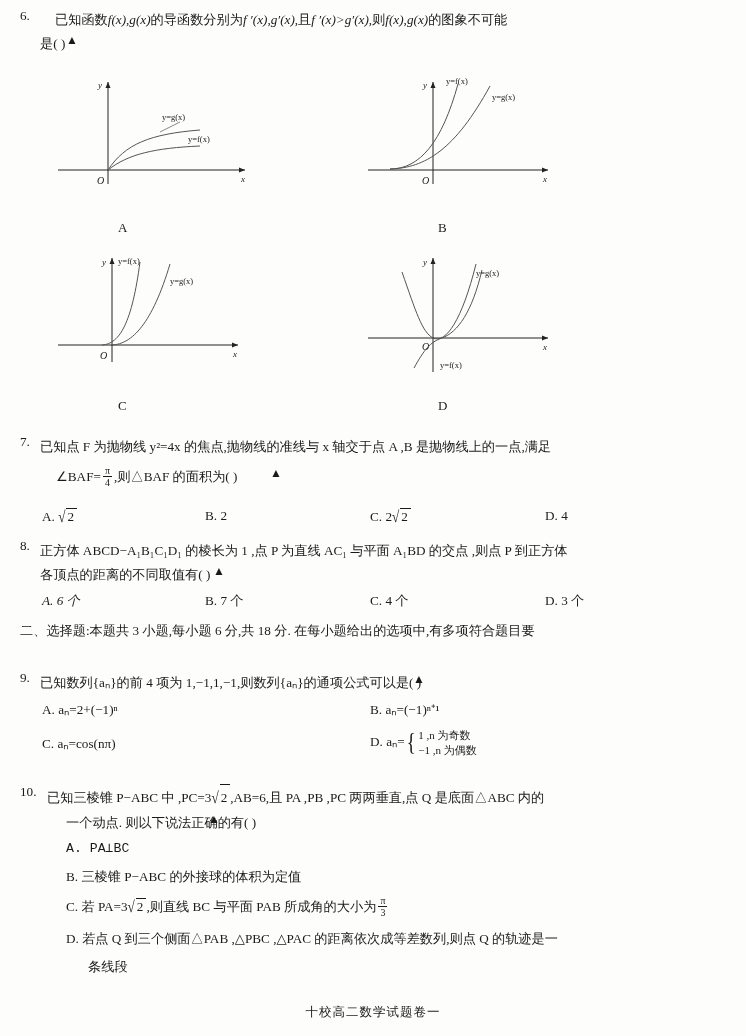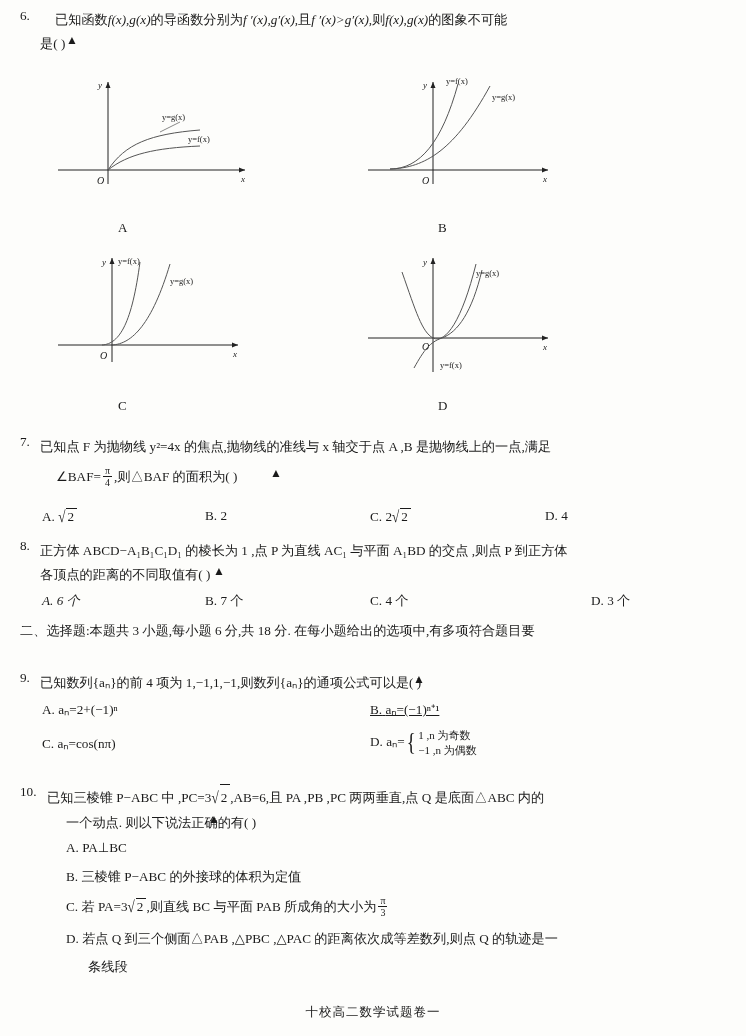--- a/index.html
+++ b/index.html
@@ -214,36 +214,36 @@
     <span>6 个</span>
   </div>
   <div class="opt" style="left:205px;top:592px;">
     <span>B.</span>
     <span>7 个</span>
   </div>
   <div class="opt" style="left:370px;top:592px;">
     <span>C.</span>
     <span>4 个</span>
   </div>
-  <div class="opt" style="left:545px;top:592px;margin-left:46px;">
+  <div class="opt" style="left:545px;top:592px;">
     <span>D.</span>
     <span>3 个</span>
   </div>
 
   <div class="section-line" style="left:20px;top:618px;width:710px;">二、选择题:本题共 3 小题,每小题 6 分,共 18 分. 在每小题给出的选项中,有多项符合题目要</div>
 
   <div class="qnum" style="left:20px;top:670px;">9.</div>
   <div class="body-text" style="left:40px;top:670px;width:700px;">已知数列{aₙ}的前 4 项为 1,−1,1,−1,则数列{aₙ}的通项公式可以是(        )</div>
   <div class="tri" style="position:absolute;left:413px;top:672px;">▲</div>
 
   <div class="opt" style="left:42px;top:700px;">
     <span>A.</span>
     <span>aₙ=2+(−1)ⁿ</span>
   </div>
-  <div class="opt" style="left:370px;top:700px;text-decoration:underline;">
+  <div class="opt" style="left:370px;top:700px;">
     <span>B.</span>
     <span>aₙ=(−1)ⁿ⁺¹</span>
   </div>
   <div class="opt" style="left:42px;top:734px;">
     <span>C.</span>
     <span>aₙ=cos(nπ)</span>
   </div>
   <div class="opt" style="left:370px;top:728px;">
     <span>D.</span>
     <span>aₙ=</span><span class="bracewrap">
@@ -255,21 +255,21 @@
       </span>
   </div>
 
   <div class="qnum" style="left:20px;top:784px;">10.</div>
   <div class="body-text" style="left:47px;top:784px;width:700px;">
     <span>已知三棱锥 P−ABC 中 ,PC=3</span><span class="sqrtwrap"><span class="radsign">√</span><span class="sqrt">2</span></span><span>,AB=6,且 PA ,PB ,PC 两两垂直,点 Q 是底面△ABC 内的</span>
   </div>
   <div class="body-text" style="left:66px;top:810px;">一个动点. 则以下说法正确的有(        )</div>
   <div class="tri" style="position:absolute;left:208px;top:812px;">▲</div>
 
-  <div class="opt" style="left:66px;top:840px;">
+  <div class="opt" style="left:66px;top:840px;font-family:Liberation Mono, monospace;">
     <span>A.</span>
     <span>PA⊥BC</span>
   </div>
   <div class="opt" style="left:66px;top:868px;">
     <span>B.</span>
     <span>三棱锥 P−ABC 的外接球的体积为定值</span>
   </div>
   <div class="opt" style="left:66px;top:896px;">
     <span>C.</span>
     <span>若 PA=3</span><span class="sqrtwrap"><span class="radsign">√</span><span class="sqrt">2</span></span><span>,则直线 BC 与平面 PAB 所成角的大小为</span><span class="frac"><span class="num">π</span><span class="den">3</span></span>

